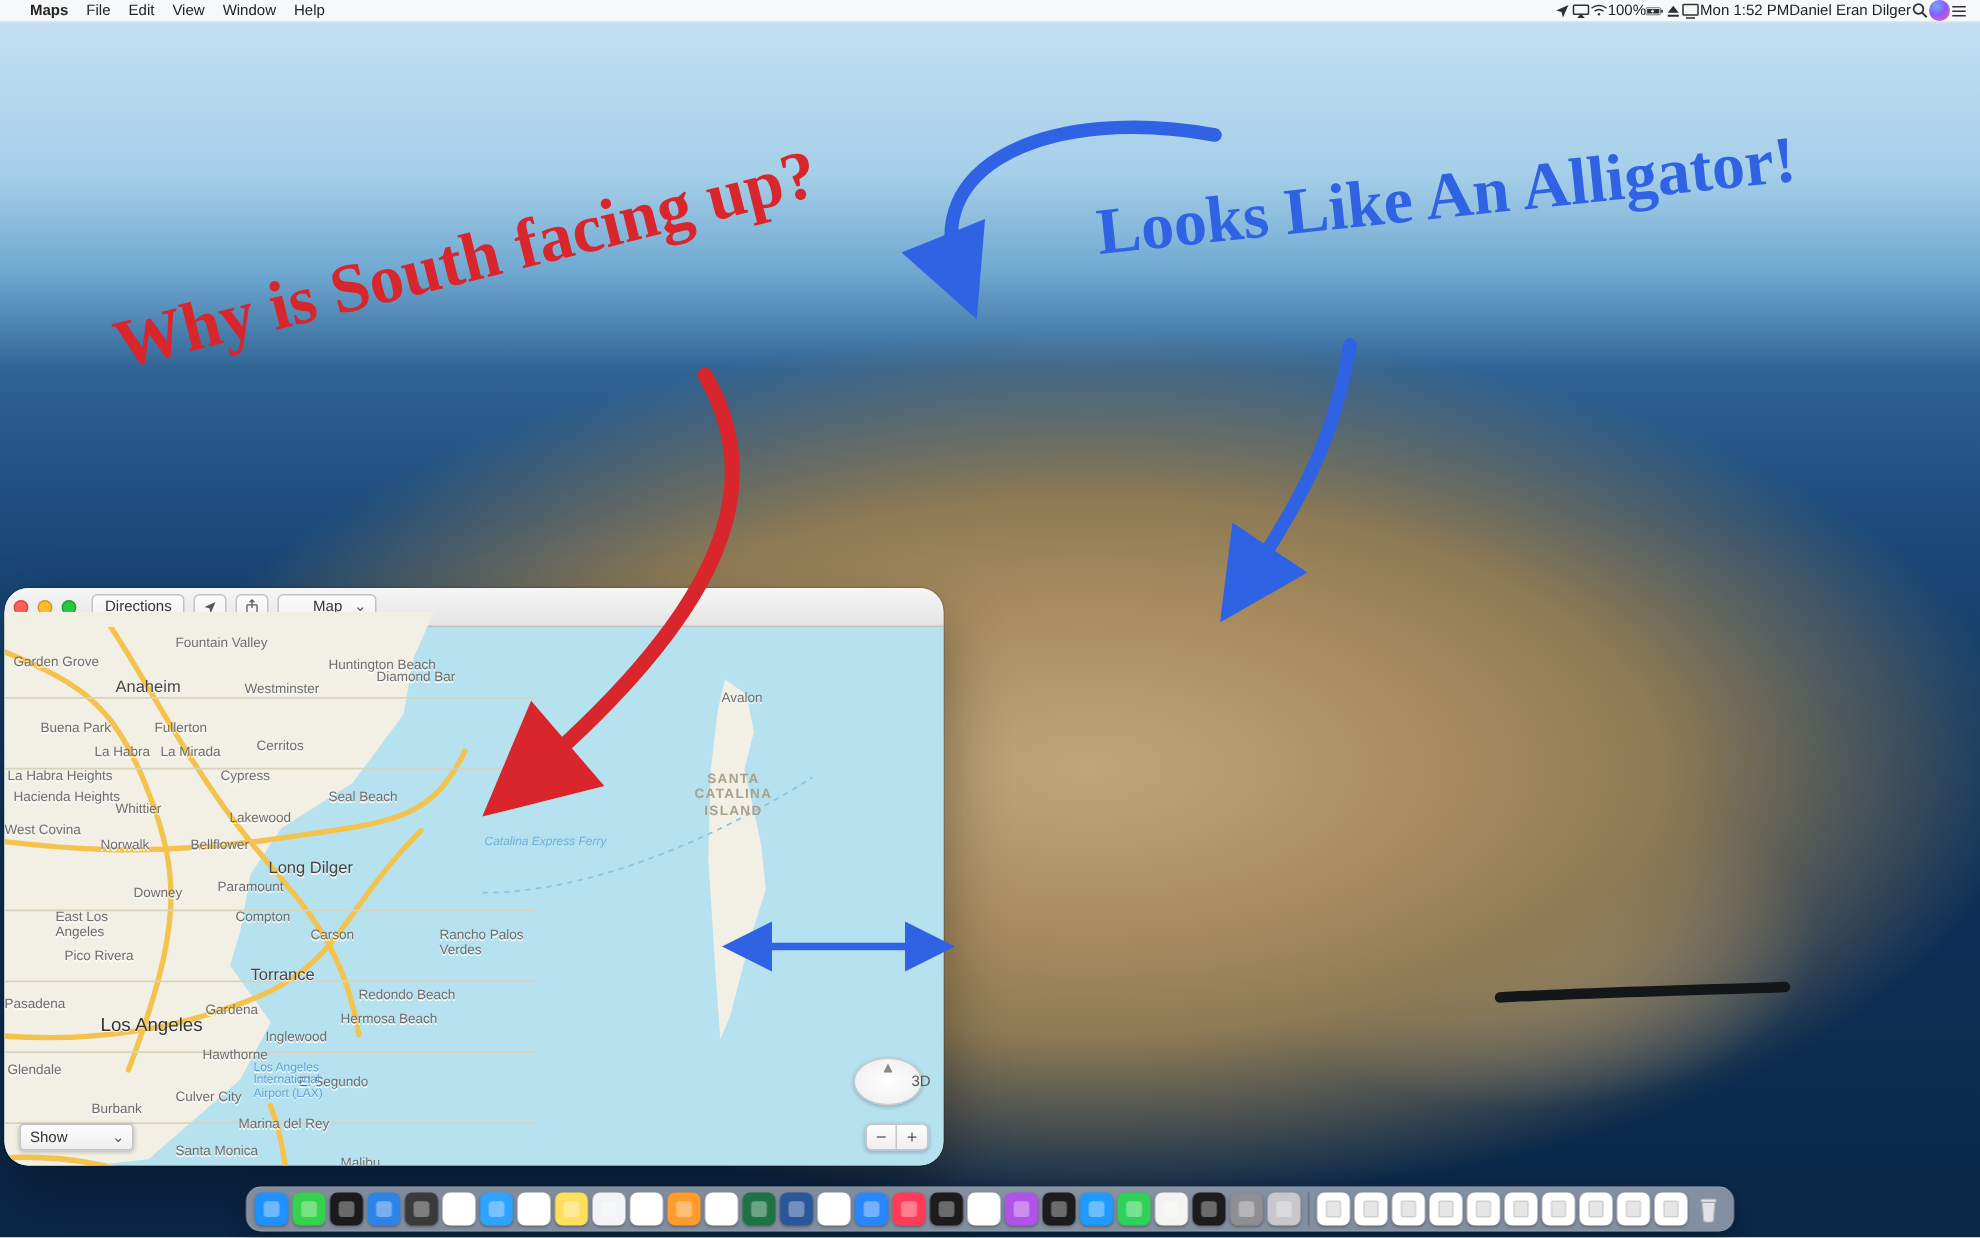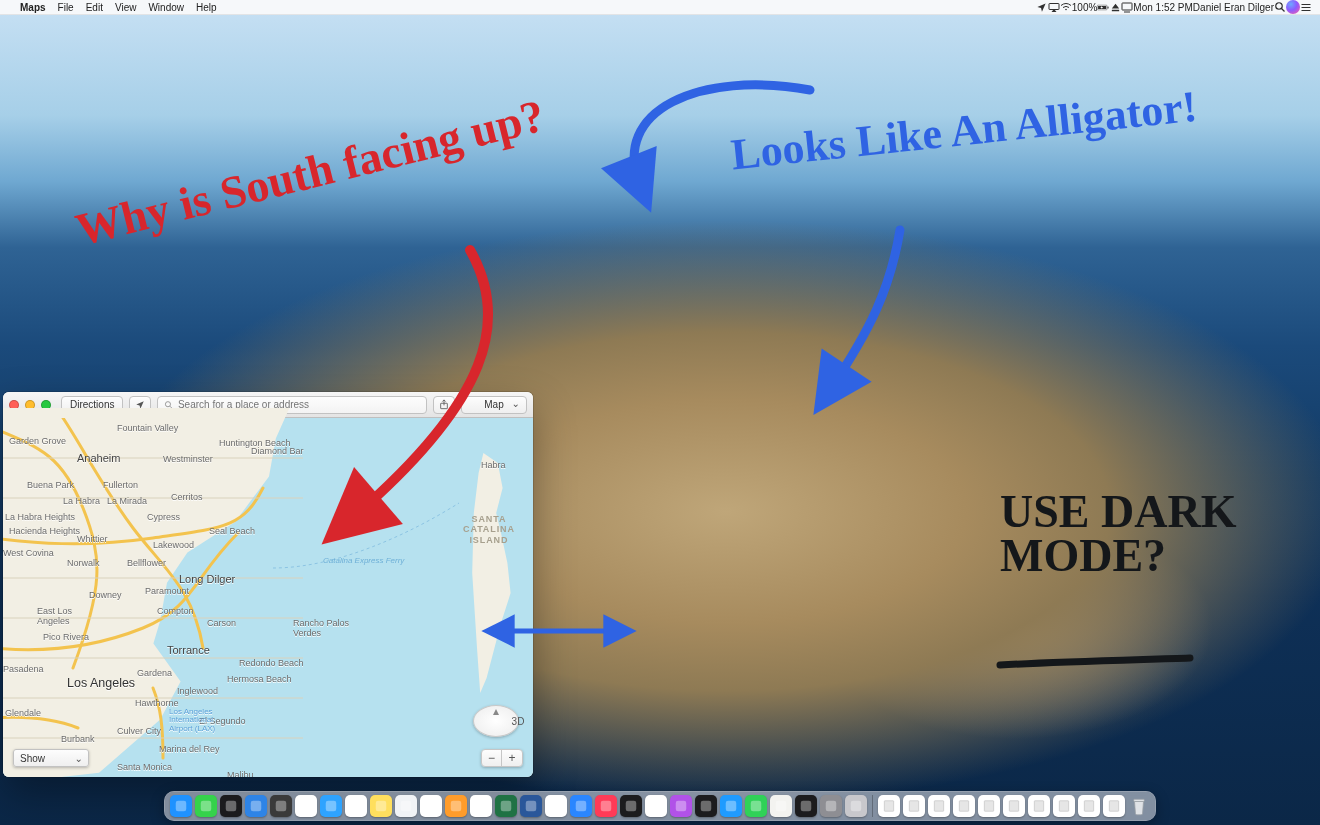--- a/index.html
+++ b/index.html
@@ -24,22 +24,22 @@
   }
   .menubar .left { display: flex; align-items: center; gap: 12px; }
   .menubar .left .item { cursor: default; }
   .menubar .right { margin-left: auto; display: flex; align-items: center; gap: 0; }
   .menubar .icon { width: 12px; height: 12px; display: inline-flex; align-items: center; justify-content: center; }
   .menubar svg { display: block; }
   .apple { font-size: 11px; }
 
   
   .maps-window {
-    position: absolute; left: 3px; top: 392px; width: 530px; height: 385px;
-    background: #eef4e9; border-radius: 6px; overflow: hidden;
+    position: absolute; left: 3px; top: 392px; width: 626px; height: 385px;
+    background: #eef4e9; border-radius: 16px; overflow: hidden;
     box-shadow: 0 18px 40px rgba(0,0,0,0.35), 0 0 0 1px rgba(0,0,0,0.12);
     z-index: 20;
   }
   .maps-toolbar {
     height: 26px; background: linear-gradient(#f6f6f6,#e4e4e4);
     border-bottom: 1px solid #bfbfbf; display: flex; align-items: center; gap: 6px;
     padding: 0 6px; font-size: 10px; color: #444;
   }
   .traffic-lights { display: flex; gap: 6px; margin-right: 4px;}
   .tl { width: 10px; height: 10px; border-radius: 50%; border: 0.5px solid rgba(0,0,0,0.2);}
@@ -194,27 +194,20 @@
     <div class="traffic-lights">
       <div class="tl red"></div>
       <div class="tl yel"></div>
       <div class="tl grn"></div>
     </div>
     <div class="btn">Directions</div>
     <div class="btn" style="width:22px;padding:0">
       <svg width="10" height="10" viewBox="0 0 24 24" fill="#555">
           <path d="M3 11l18-8-8 18-2-8-8-2z"></path>
         </svg>
-    </div>
-    <div class="search-field">
-      <svg width="10" height="10" viewBox="0 0 24 24" fill="none" stroke="#9a9a9a" stroke-width="2.5">
-          <circle cx="10" cy="10" r="6.5"></circle>
-          <line x1="15" y1="15" x2="21" y2="21"></line>
-        </svg>
-      <input type="text" placeholder="Search for a place or address" style="">
     </div>
     <div class="btn" style="width:22px;padding:0">
       <svg width="10" height="11" viewBox="0 0 24 26" fill="none" stroke="#555" stroke-width="2">
           <path d="M12 2v13M8 6l4-4 4 4"></path>
           <rect x="4" y="10" width="16" height="13" rx="1"></rect>
         </svg>
     </div>
     <div class="btn map-select">
         <span>Map</span>
       </div>
@@ -249,21 +242,21 @@
     <div class="city-label" style="left:24px;top:62px">Buena Park</div>
     <div class="city-label" style="left:144px;top:94px">Cypress</div>
     <div class="city-label" style="left:60px;top:78px">La Habra</div>
     <div class="city-label" style="left:104px;top:78px">La Mirada</div>
     <div class="city-label" style="left:168px;top:74px">Cerritos</div>
     <div class="city-label" style="left:2px;top:94px">La Habra Heights</div>
     <div class="city-label" style="left:6px;top:108px">Hacienda Heights</div>
     <div class="city-label" style="left:74px;top:116px">Whittier</div>
     <div class="city-label" style="left:0px;top:130px">West Covina</div>
     <div class="city-label" style="left:64px;top:140px">Norwalk</div>
-    <div class="city-label" style="left:206px;top:108px">Seal Beach</div>
+    <div class="city-label" style="left:216px;top:108px">Seal Beach</div>
     <div class="city-label" style="left:150px;top:122px">Lakewood</div>
     <div class="city-label" style="left:124px;top:140px">Bellflower</div>
     <div class="city-label med" style="left:176px;top:155px">Long Dilger</div>
     <div class="city-label" style="left:86px;top:172px">Downey</div>
     <div class="city-label" style="left:142px;top:168px">Paramount</div>
     <div class="city-label" style="left:154px;top:188px">Compton</div>
     <div class="city-label" style="left:204px;top:200px">Carson</div>
     <div class="city-label" style="left:34px;top:188px;white-space:pre">East Los
 Angeles</div>
     <div class="city-label" style="left:40px;top:214px">Pico Rivera</div>
@@ -278,21 +271,21 @@
     <div class="city-label" style="left:196px;top:298px">El Segundo</div>
     <div class="city-label" style="left:114px;top:308px">Culver City</div>
     <div class="city-label big" style="left:64px;top:258px">Los Angeles</div>
     <div class="city-label" style="left:0px;top:246px">Pasadena</div>
     <div class="city-label" style="left:58px;top:316px">Burbank</div>
     <div class="city-label" style="left:2px;top:290px">Glendale</div>
     <div class="city-label" style="left:114px;top:344px">Santa Monica</div>
     <div class="city-label" style="left:156px;top:326px">Marina del Rey</div>
     <div class="city-label" style="left:224px;top:352px">Malibu</div>
     <div class="city-label" style="left:248px;top:28px">Diamond Bar</div>
-    <div class="city-label" style="left:478px;top:42px">Habra</div>
+    <div class="city-label" style="left:478px;top:42px">Avalon</div>
     <div class="city-label" style="left:166px;top:290px;color:#5aa0d8;font-size:8px;white-space:pre;line-height:1.05">Los Angeles
 International
 Airport (LAX)</div>
 
     <div class="island-label" style="left:460px;top:96px">
       <div>SANTA</div>
       <div>CATALINA</div>
       <div>ISLAND</div>
     </div>
     <div class="ferry-label" style="left:320px;top:138px">Catalina Express Ferry</div>
@@ -306,21 +299,20 @@
     </div>
     <div class="show-dd">
         <span>Show</span>
       </div>
   </div>
 </div>
 
 <div class="annot">
   <div class="hand ann-red" style="position:absolute;left:70px;top:150px;font-size:46px;line-height:1;transform:rotate(-14deg);white-space:pre">Why is South facing up?</div>
   <div class="hand ann-blue" style="position:absolute;left:730px;top:110px;font-size:44px;line-height:0.95;transform:rotate(-6deg);white-space:pre">Looks Like An Alligator!</div>
-  <div class="hand ann-black" style="position:absolute;left:1000px;top:490px;font-size:46px;line-height:0.95;font-weight:900">USE DARK MODE?</div>
 
   <svg width="1320" height="825" style="position:absolute;inset:0">
 
     <defs>
       <marker id="rarr" viewBox="0 0 12 12" refX="6" refY="6" markerWidth="9" markerHeight="9" orient="auto-start-reverse">
         <path d="M1 1 L11 6 L1 11 Z" fill="#d8262c"></path>
       </marker>
       <marker id="barr" viewBox="0 0 12 12" refX="6" refY="6" markerWidth="8" markerHeight="8" orient="auto-start-reverse">
         <path d="M1 1 L11 6 L1 11 Z" fill="#2f63e3"></path>
       </marker>

